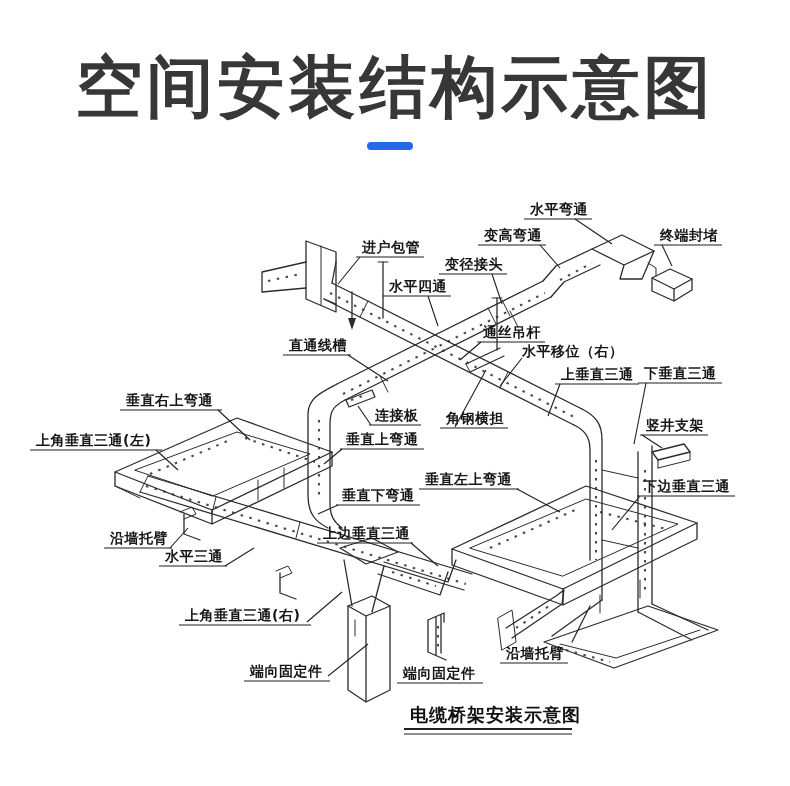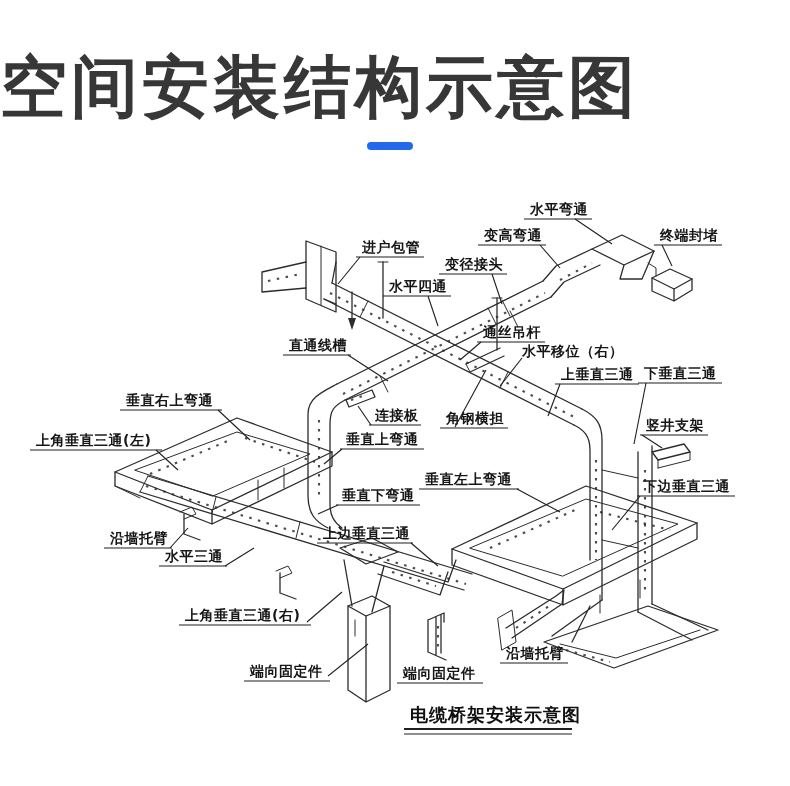--- a/index.html
+++ b/index.html
@@ -1,19 +1,19 @@
 <!DOCTYPE html>
 <html><head>
 <meta charset="utf-8">
 <style>
   html,body{margin:0;padding:0;background:#ffffff;}
   body{width:790px;height:786px;position:relative;overflow:hidden;
        font-family:"DejaVu Sans","Liberation Sans",sans-serif;}
   .page-title{
-    position:absolute;left:0;top:42px;width:790px;
+    position:absolute;left:0;top:42px;width:790px;text-align:center;
     font-size:67px;font-weight:800;color:#373737;letter-spacing:4px;
     font-family:"DejaVu Sans","Liberation Sans",sans-serif;
   }
   .accent-dash{
     position:absolute;top:142px;left:367px;width:46px;height:8px;
     border-radius:4px;
   }
   svg.diagram{position:absolute;left:0;top:0;width:790px;height:786px;}
   .st{stroke:#2c2c2c;fill:none;stroke-width:1.3;stroke-linecap:round;stroke-linejoin:round;}
   .st2{stroke:#2c2c2c;fill:none;stroke-width:1.0;stroke-linecap:round;stroke-linejoin:round;}

